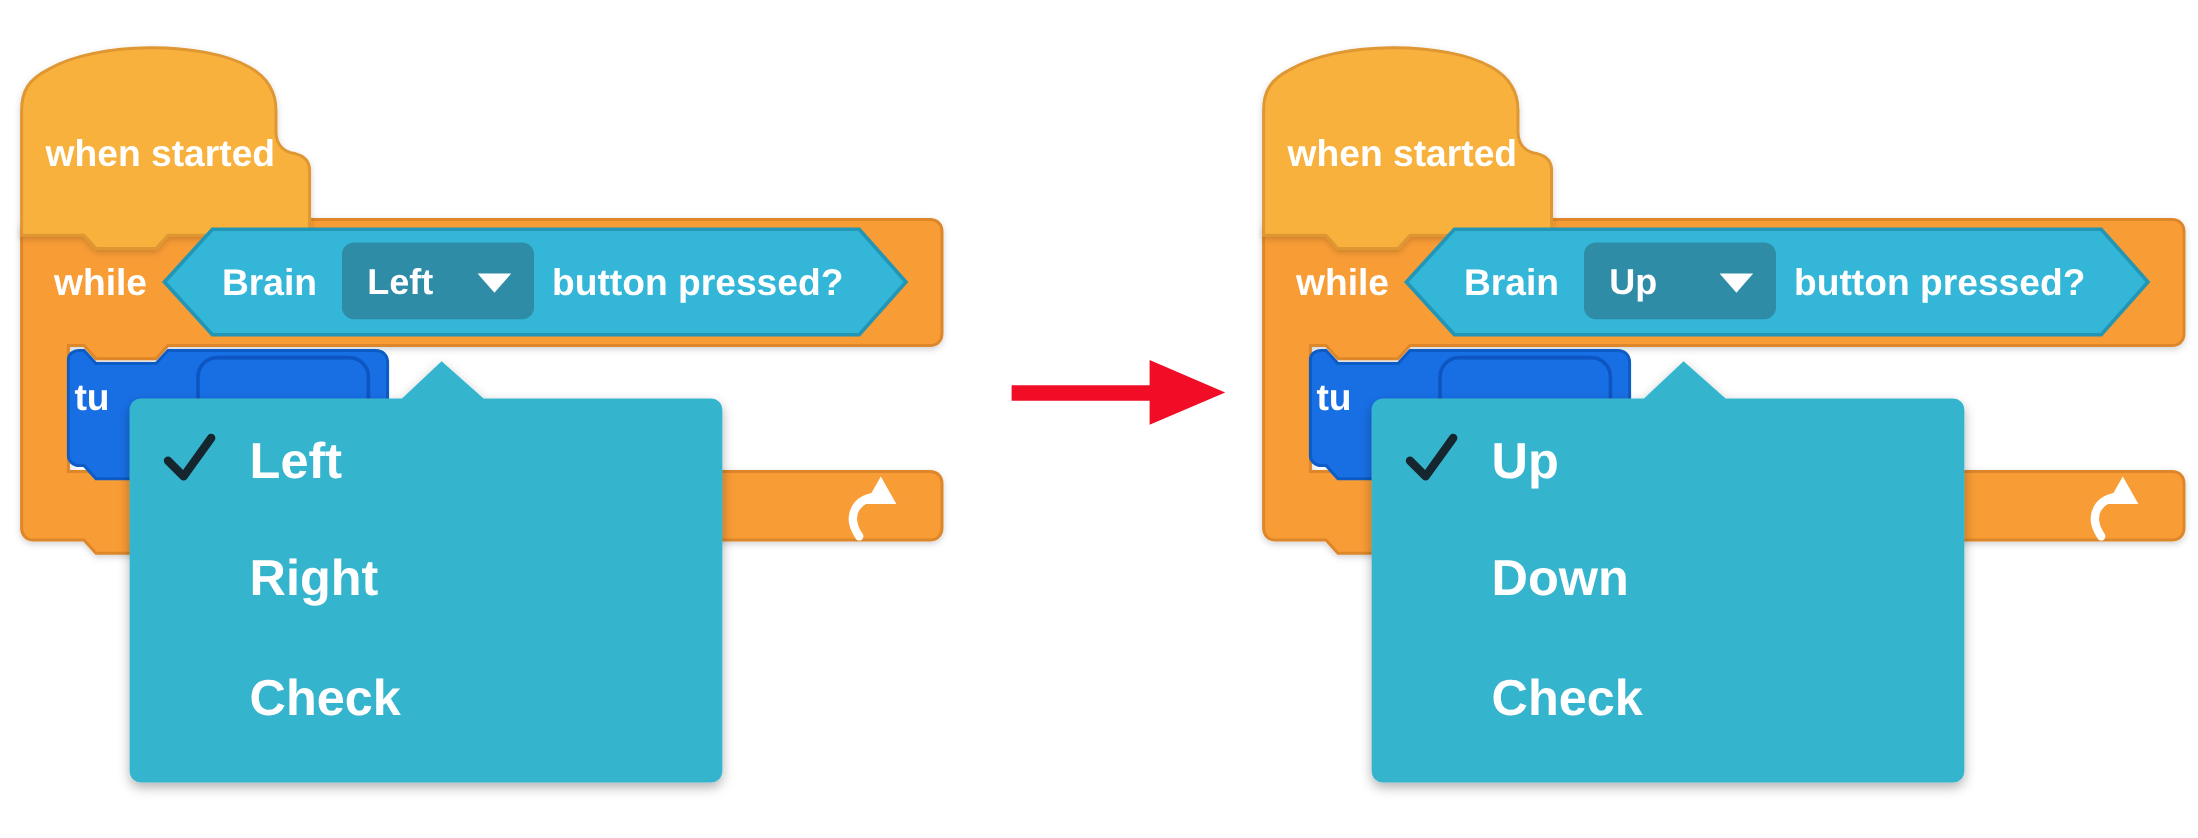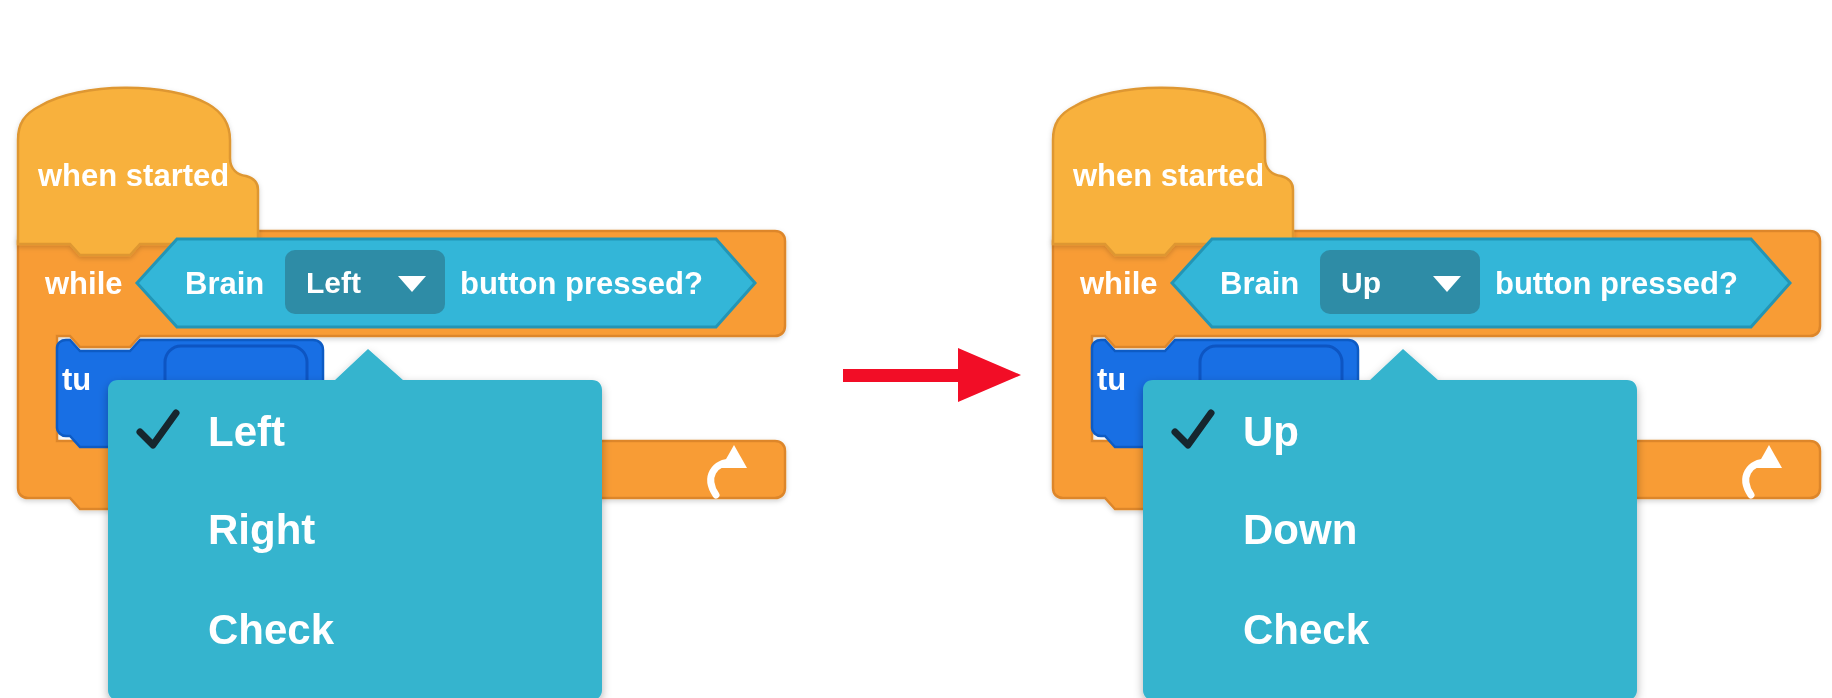--- a/index.html
+++ b/index.html
@@ -1,16 +1,16 @@
 <!DOCTYPE html>
 <html><head>
 <meta charset="utf-8">
 <style>
   html,body{margin:0;padding:0;background:#ffffff;width:1832px;height:698px;overflow:hidden;}
-  .stage{position:relative;width:1832px;height:584px;margin-top:48px;}
+  .stage{position:relative;width:1832px;height:584px;}
   svg{display:block;}
   text{font-family:"Liberation Sans", sans-serif;font-weight:bold;fill:#ffffff;}
   .block-label{font-size:31px;}
   .field-label{font-size:30px;}
   .menu-label{font-size:42px;}
 </style>
 </head>
 <body>
 
 <div class="stage">

